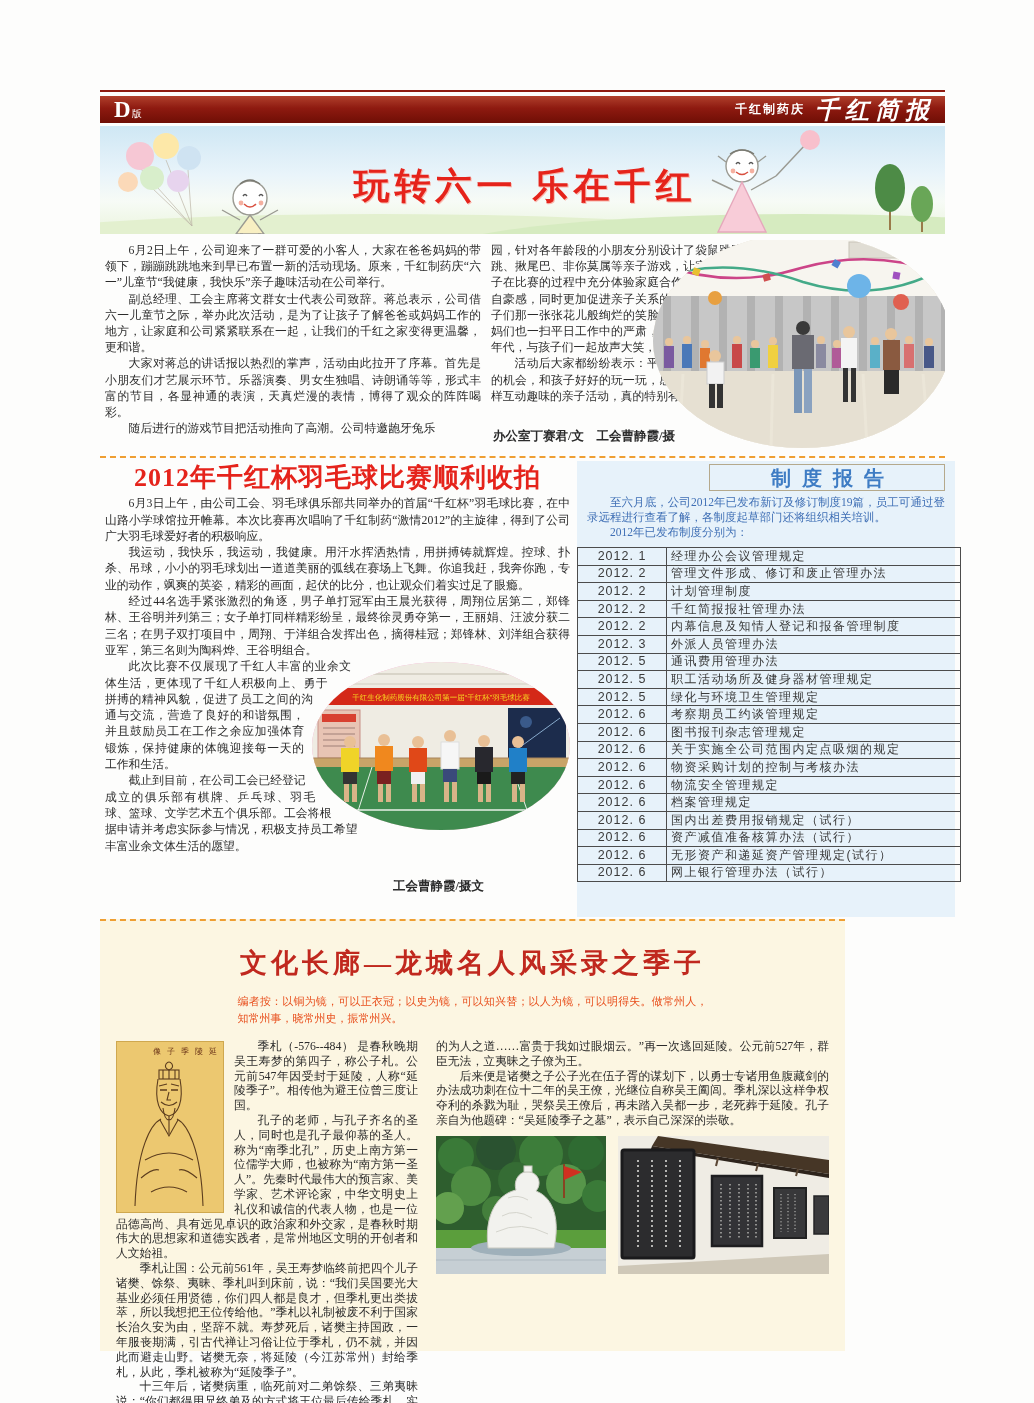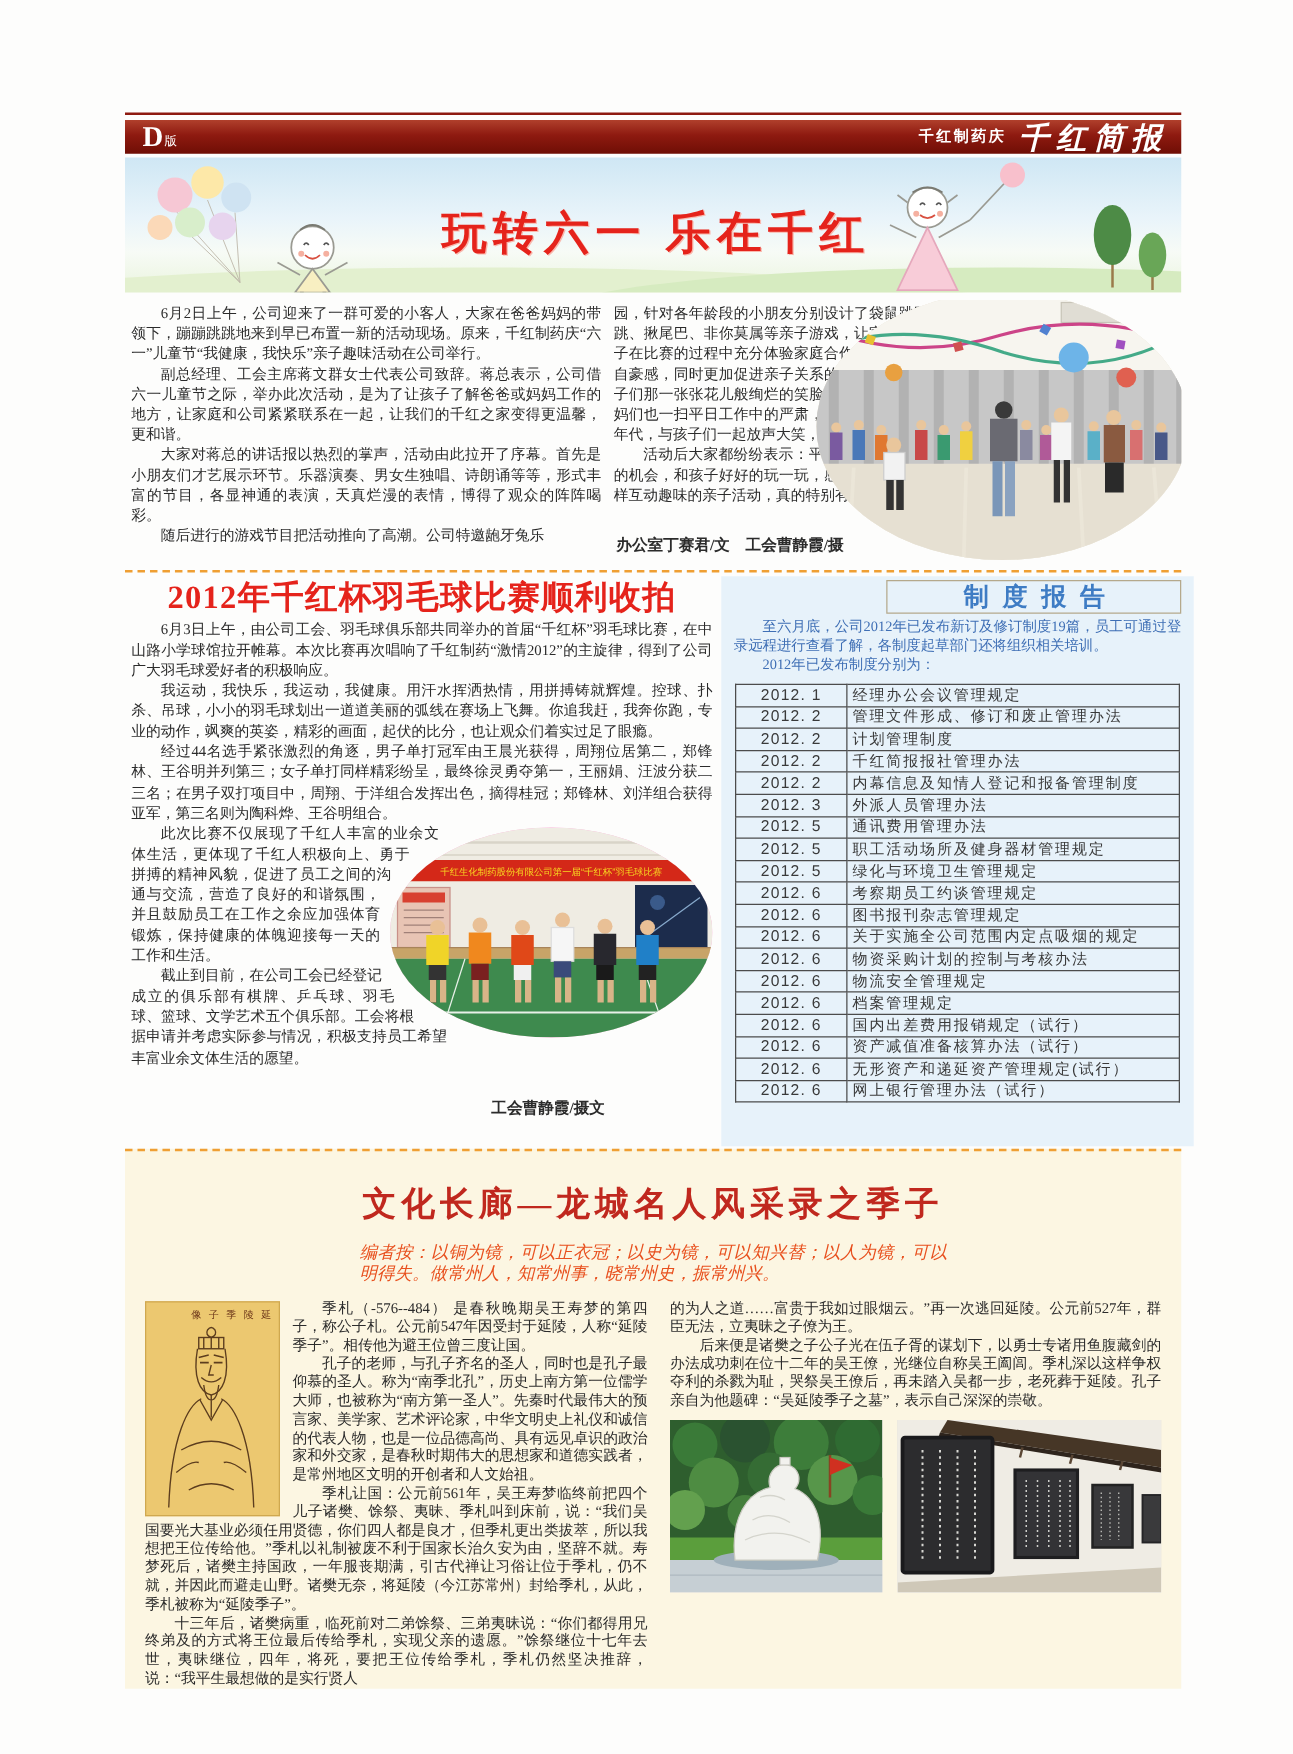--- a/index.html
+++ b/index.html
@@ -33,28 +33,28 @@
   .d1{top:456px;}
   
   .article2{left:105px;top:464px;width:465px;height:452px;overflow:hidden;font-size:11.8px;line-height:16.3px;}
   .article2 h2{margin:6px 0 9px 0;text-align:center;font-size:26px;letter-spacing:1px;color:var(--accent_red,#e5231b);font-family:Liberation Serif, serif;font-weight:900;}
   .photo2{float:right;width:258px;height:168px;border-radius:50%;overflow:hidden;shape-outside:ellipse(50% 50%);shape-margin:4px;margin:4px 0 4px 8px;background:#f9a8d4;}
   .caption2{position:absolute;left:288px;top:414px;font-weight:bold;font-size:12.5px;}
   
   .report{left:577px;top:461px;width:378px;height:456px;background:var(--panel_blue,#e7f2fa);}
   .report-title-box{margin:3px 10px 4px auto;width:236px;height:27px;line-height:27px;border:1px solid #b5a98c;text-align:center;color:var(--report_blue,#3e7cc4);font-size:20px;font-weight:bold;letter-spacing:11px;padding-left:12px;font-family:"Liberation Sans",sans-serif;box-sizing:border-box;}
   .rintro{margin:0 10px;color:#3f6fb5;font-size:11.5px;line-height:15px;text-align:justify;}
-  .rtable{margin:7px auto 0 auto;border-collapse:collapse;width:356px;}
+  .rtable{margin:7px auto 0 auto;border-collapse:collapse;width:384px;}
   .rtable td{border:1px solid #4c4c4c;padding:1px 4px;height:14.6px;line-height:13px;color:#3a3a3a;font-family:"Liberation Sans",sans-serif;}
   .rtable td.rd{width:80px;text-align:center;font-size:12.5px;letter-spacing:1px;}
   .rtable td.rn{font-size:12px;letter-spacing:1.5px;}
   
-  .culture{left:100px;top:919px;width:845px;height:432px;background:var(--cream_bg,#fcf6e2);border-top:2px dashed var(--divider_orange,#ef9f33);box-sizing:border-box;}
+  .culture{left:100px;top:919px;width:745px;height:432px;background:var(--cream_bg,#fcf6e2);border-top:2px dashed var(--divider_orange,#ef9f33);box-sizing:border-box;}
   .c-title{margin-top:24px;text-align:center;font-size:27px;font-weight:900;letter-spacing:4px;color:var(--culture_red,#c0281e);font-family:"Liberation Serif",serif;}
-  .c-note{width:470px;margin:12px auto 0 auto;color:var(--note_orange,#e8501e);font-size:14px;line-height:17px;text-align:justify;font-family:"Liberation Sans",sans-serif;font-style:italic;}
+  .c-note{width:470px;margin:12px auto 0 auto;color:var(--note_orange,#e8501e);font-size:11px;line-height:17px;text-align:justify;font-family:"Liberation Sans",sans-serif;}
   .c-cols{display:flex;gap:18px;margin:12px 16px 0 16px;font-size:11.8px;line-height:14.8px;}
   .c-left{width:402px;}
   .c-right{flex:1;}
   .portrait{float:left;width:106px;margin:2px 10px 2px 0;background:#ecc870;border:1px solid #cfa84f;}
   .portrait-cap{font-size:8px;letter-spacing:6px;text-align:right;color:#6a3418;padding:3px 0 0 6px;font-family:"Liberation Sans",sans-serif;}
   .c-photos{display:flex;gap:12px;margin-top:8px;}
   .cphoto{height:138px;overflow:hidden;background:#ddd;}
   .cphoto.statue{width:170px;}
   .cphoto.stele{flex:1;}
 </style>

